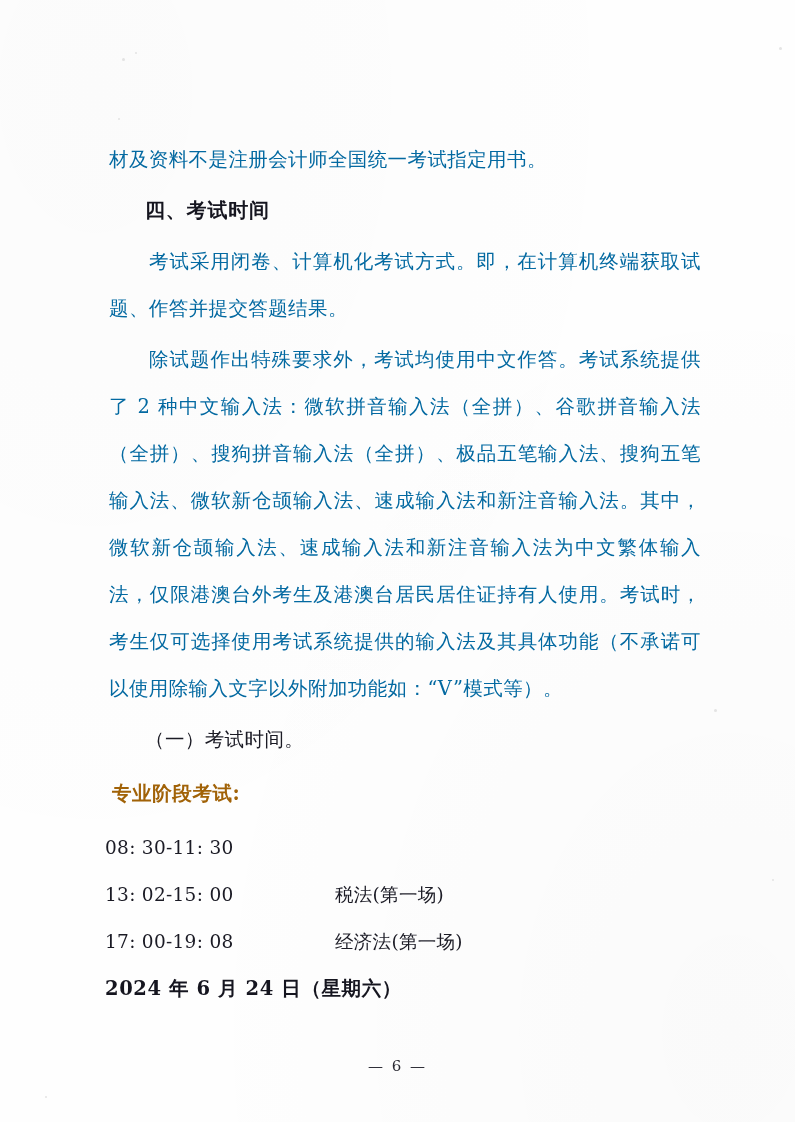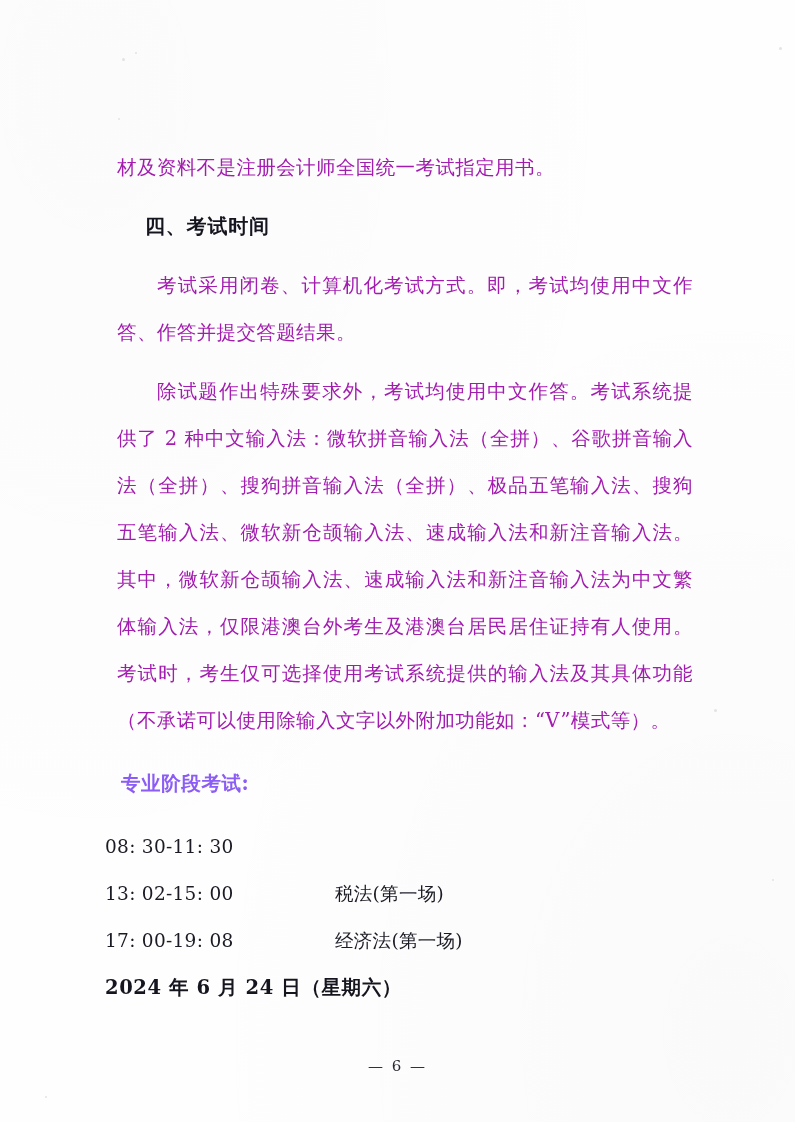--- a/index.html
+++ b/index.html
@@ -34,25 +34,25 @@
   }
   .content {
     position: absolute;
     left: 105px;
     top: 132px;
     width: 600px;
   }
   .para {
     font-size: 19.5px;
     line-height: 47px;
-    color: #a21caf;
+    color: #0369a1;
     letter-spacing: 0.4px;
     text-align: justify;
     text-justify: inter-character;
-    margin: 12px;
+    margin: 4px;
     font-family: "DejaVu Serif", "Liberation Serif", serif;
   }
   .indent {
     text-indent: 40px;
   }
   .heading {
     font-size: 20px;
     line-height: 47px;
     color: #15151f;
     font-weight: bold;
@@ -64,23 +64,23 @@
     font-size: 19.5px;
     line-height: 47px;
     color: #1b1b25;
     margin: 0;
     text-indent: 40px;
     letter-spacing: 0.4px;
   }
   .bold-line {
     font-size: 19.5px;
     line-height: 47px;
-    color: #8b5cf6;
+    color: #a16207;
     font-weight: bold;
-    margin: 16px;
+    margin: 7px;
     letter-spacing: 0.6px;
   }
   .date-line {
     font-size: 19.5px;
     line-height: 47px;
     color: #15151f;
     font-weight: bold;
     margin: 0;
     letter-spacing: 0.6px;
   }
@@ -124,25 +124,26 @@
   <div class="speck" style="left:772px; top:879px; width:2px; height:2px;"></div>
   <div class="speck" style="left:45px; top:1096px; width:2px; height:2px;"></div>
   <div class="speck" style="left:118px; top:118px; width:2px; height:2px;"></div>
 
   <div class="content">
 
     <p class="para">材及资料不是注册会计师全国统一考试指定用书。</p>
 
     <p class="heading">四、考试时间</p>
 
-    <p class="para indent">考试采用闭卷、计算机化考试方式。即，考试均使用中文作答、作答并提交答题结果。</p>
+    <p class="para indent">考试采用闭卷、计算机化考试方式。即，在计算机终端获取试题、作答并提交答题结果。</p>
 
     <p class="para indent">除试题作出特殊要求外，考试均使用中文作答。考试系统提供了 2 种中文输入法：微软拼音输入法（全拼）、谷歌拼音输入法（全拼）、搜狗拼音输入法（全拼）、极品五笔输入法、搜狗五笔输入法、微软新仓颉输入法、速成输入法和新注音输入法。其中，微软新仓颉输入法、速成输入法和新注音输入法为中文繁体输入法，仅限港澳台外考生及港澳台居民居住证持有人使用。考试时，考生仅可选择使用考试系统提供的输入法及其具体功能（不承诺可以使用除输入文字以外附加功能如：“V”模式等）。</p>
 
 
+    <p class="sub-head">（一）考试时间。</p>
 
     <p class="bold-line">专业阶段考试:</p>
 
 
     <div class="exam-row">
       <span class="exam-time">08: 30-11: 30</span>
     </div>
 
     <div class="exam-row">
       <span class="exam-time">13: 02-15: 00</span>

